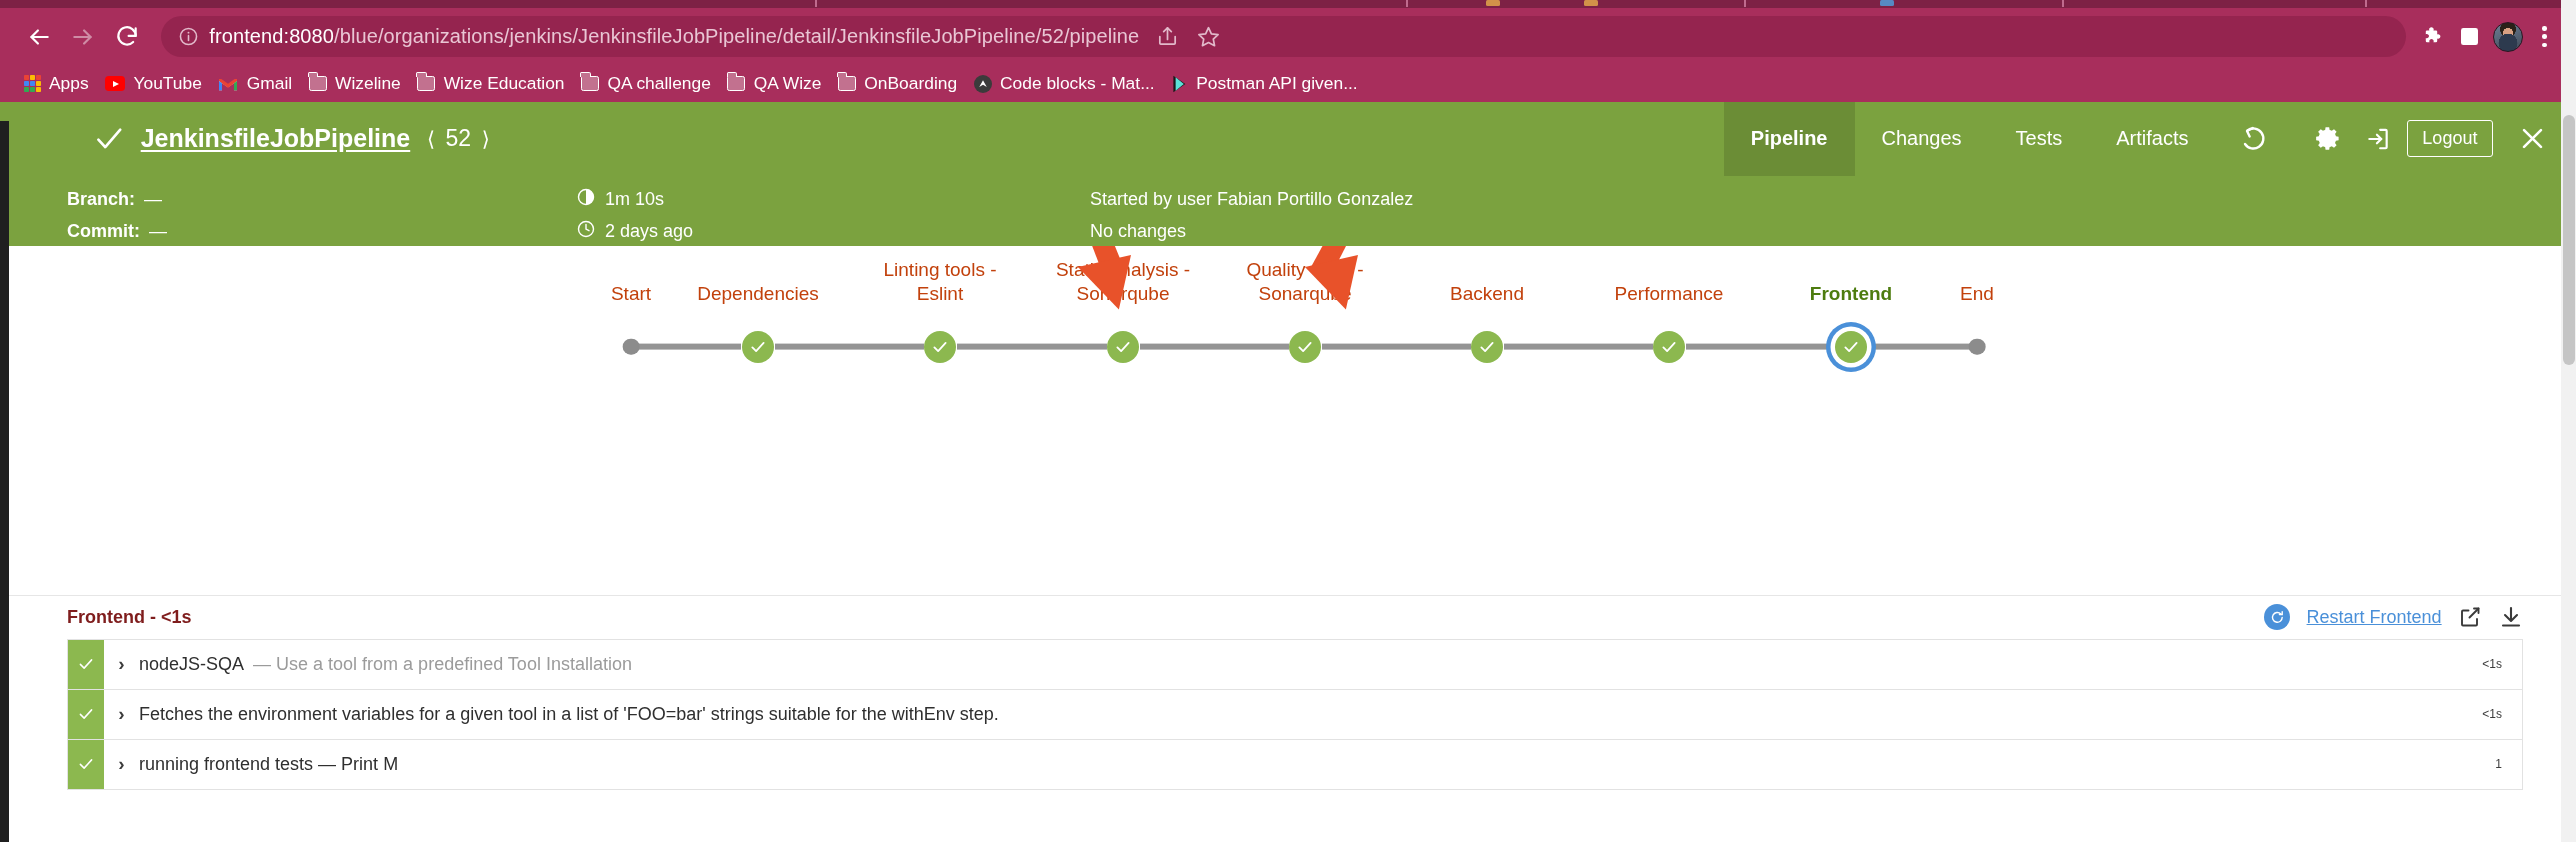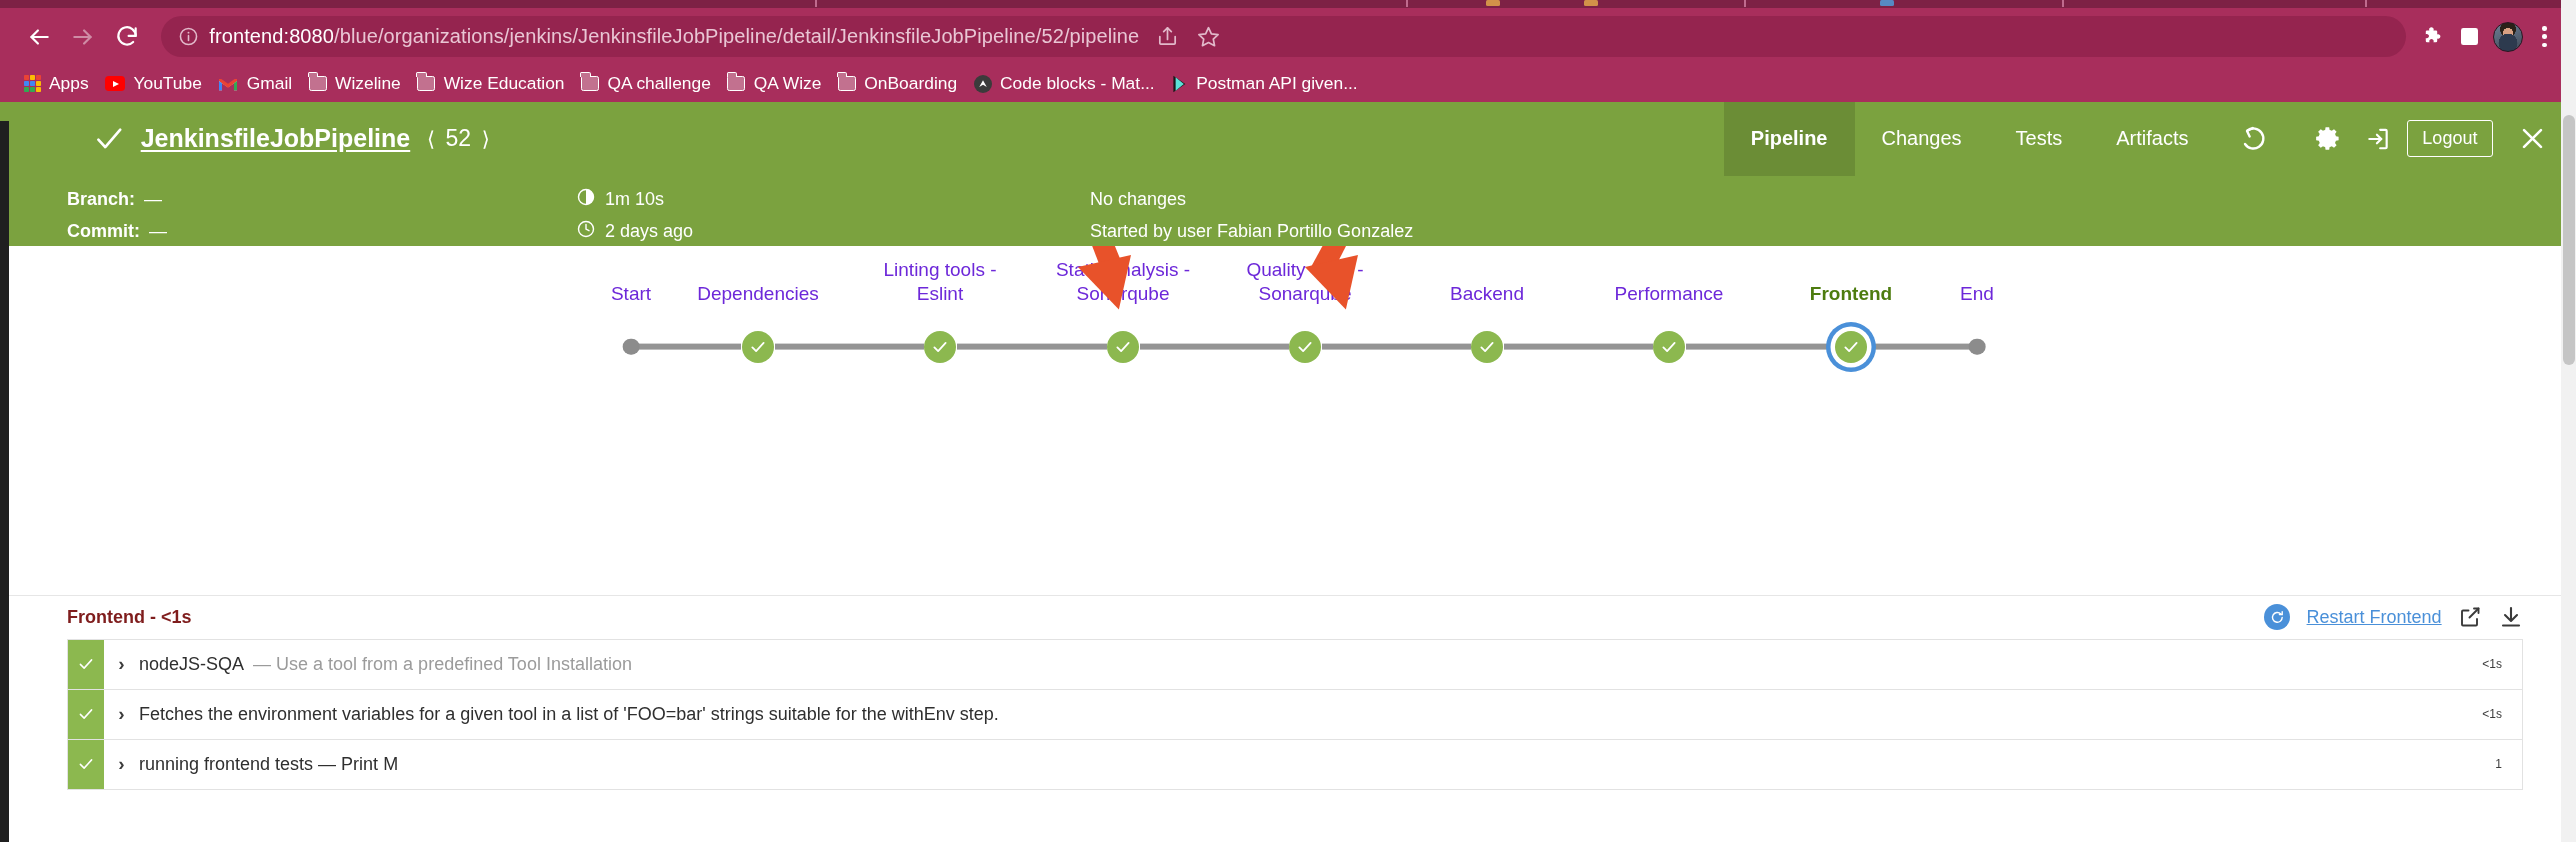--- a/index.html
+++ b/index.html
@@ -238,21 +238,21 @@
   .graph-area {
     position: relative;
     height: 349px;
     background: #ffffff;
     overflow: hidden;
   }
   .stage-label {
     position: absolute;
     text-align: center;
     font-size: 19px;
-    color: #6d28d9;
+    color: #c2410c;
     line-height: 1.28;
     transform: translateX(-50%);
     white-space: pre-line;
   }
   .stage-label.current { font-weight: bold; color: #4d7c0f; }
   .node {
     position: absolute;
     transform: translate(-50%, -50%);
   }
   .edge {
@@ -592,24 +592,24 @@
           <circle cx="12" cy="12" r="9"></circle>
             <polyline points="12 6.6 12 12 15.6 14"></polyline>
         </svg>
       </span>
       <span class="meta-val">2 days ago</span>
     </div>
   </div>
 
   <div class="meta-col" style="left:1090px;top:7.6px;">
     <div class="meta-row">
+      <span class="meta-val">Started by user Fabian Portillo Gonzalez</span>
+    </div>
+    <div class="meta-row">
       <span class="meta-val">No changes</span>
-    </div>
-    <div class="meta-row">
-      <span class="meta-val">Started by user Fabian Portillo Gonzalez</span>
     </div>
   </div>
 </div>
 
 <div class="graph-area">
 
   <div class="stage-label" style="left:631px; top:36px;">Start</div>
   <div class="stage-label" style="left:758px;top:36px;">Dependencies</div>
   <div class="stage-label" style="left:940px;top:12px;">Linting tools -
 Eslint</div>

